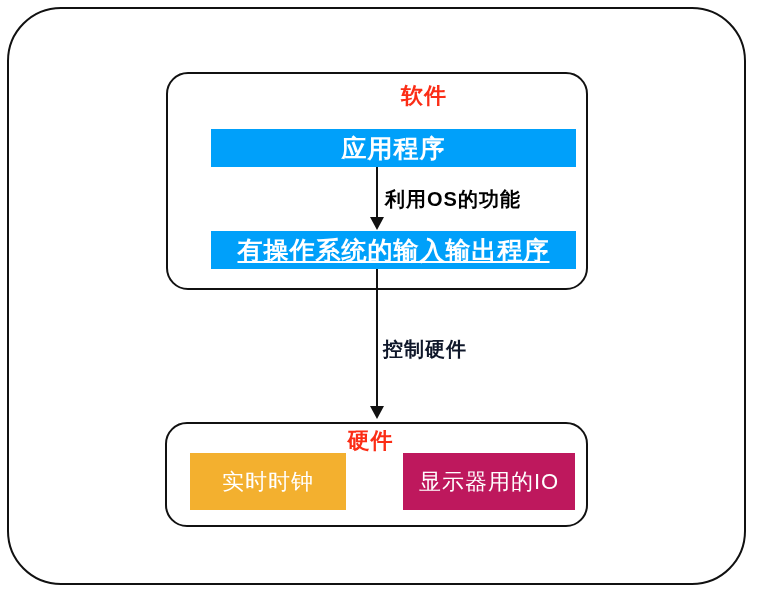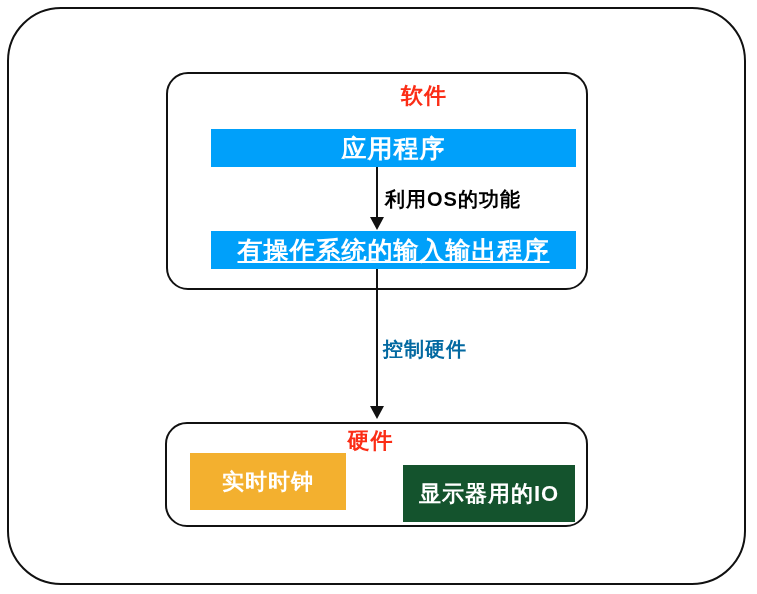--- a/index.html
+++ b/index.html
@@ -65,21 +65,21 @@
     margin-left: 15px;
   }
   .bar-app { top: 129px; }
   .bar-osio { top: 231px; }
   .chip {
     position: absolute;
     top: 453px;
     height: 57px;
     background: #F3B02F;
     color: #ffffff;
-    font-weight: bold;
+    font-weight: normal;
     font-size: 22px;
     display: flex;
     align-items: center;
     justify-content: center;
     letter-spacing: 1px;
   }
   .chip-rtc { left: 190px; width: 156px; }
   .chip-dio { left: 403px; width: 172px; }
   .arrow-line {
     position: absolute;
@@ -123,22 +123,22 @@
   <div class="blue-bar bar-app" style="background-color: rgb(0, 160, 250);">应用程序</div>
 
   <div class="arrow-line arrow-line-1"></div>
   <div class="arrow-head arrow-head-1"></div>
   <div class="arrow-label label-os" style="color: #000000;">利用OS的功能</div>
 
   <div class="blue-bar bar-osio" style="background-color: rgb(0, 160, 250); text-decoration: underline;">有操作系统的输入输出程序</div>
 
   <div class="arrow-line arrow-line-2"></div>
   <div class="arrow-head arrow-head-2"></div>
-  <div class="arrow-label label-ctrl" style="color: #0369a1;">控制硬件</div>
+  <div class="arrow-label label-ctrl" style="color: #0f172a;">控制硬件</div>
 
   <div class="group-box hardware-box"></div>
   <div class="section-title hardware-title" style="color: rgb(251, 45, 22);">硬件</div>
 
   <div class="chip chip-rtc" style="background-color: rgb(243, 176, 47);">实时时钟</div>
 
-  <div class="chip chip-dio" style="background-color: #14532d; margin-top: 12px;">显示器用的IO</div>
+  <div class="chip chip-dio" style="background-color: #be185d;">显示器用的IO</div>
 
 </div>
 
 </body></html>

